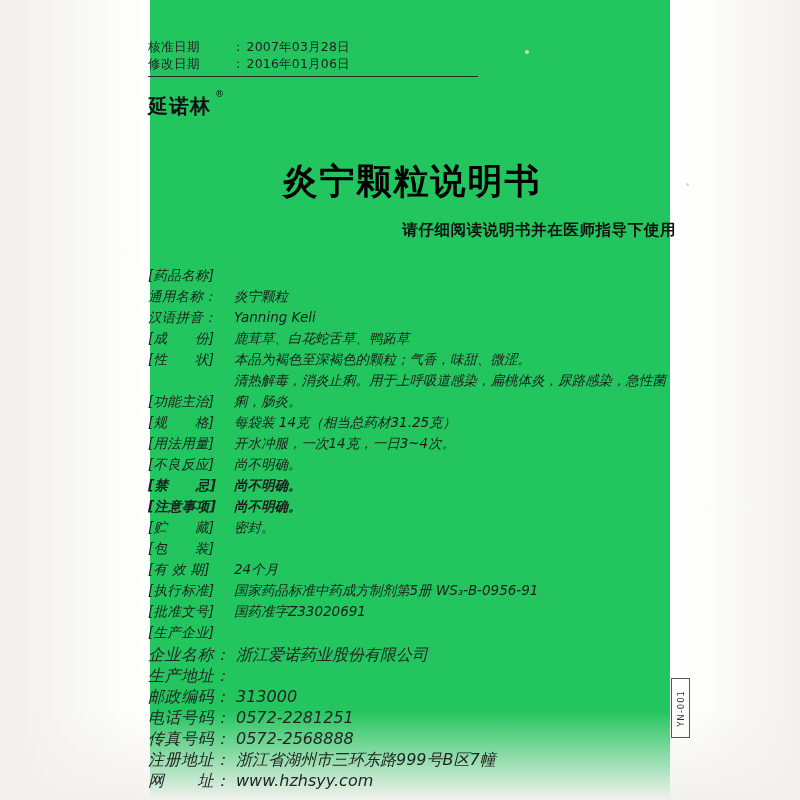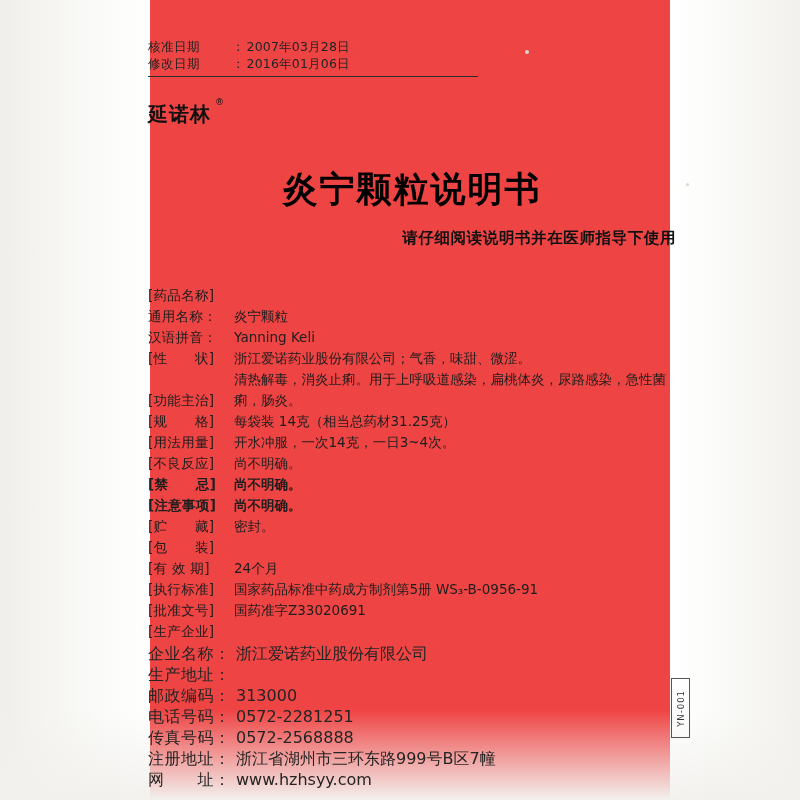--- a/index.html
+++ b/index.html
@@ -11,21 +11,21 @@
     height: 800px;
     background: #ffffff;
     font-family: "DejaVu Sans", "Liberation Sans", sans-serif;
     color: #1a1a1a;
     overflow: hidden;
   }
   .page {
     position: relative;
     width: 800px;
     height: 800px;
-    background: #ef4444;
+    background: #22c55e;
   }
   
   .paper-tint-left {
     position: absolute;
     left: 0; top: 0;
     width: 150px; height: 800px;
     background: linear-gradient(to right, #f0efeb 0%, #fbfbf9 70%, #ffffff 100%);
     pointer-events: none;
   }
   .paper-tint-right {
@@ -75,21 +75,21 @@
 
   .rule {
     margin-top: 4px;
     width: 330px;
     height: 1px;
     background: #2c2c2c;
   }
 
   
   .brand {
-    margin-top: 24px;
+    margin-top: 16px;
     position: relative;
     display: inline-block;
   }
   .brand-name {
     font-family: "DejaVu Serif", "Liberation Serif", serif;
     font-weight: bold;
     font-size: 20px;
     letter-spacing: 1px;
     color: #111;
   }
@@ -115,24 +115,25 @@
     margin-top: 15px;
     text-align: right;
     font-weight: bold;
     font-size: 15.5px;
     letter-spacing: 0.6px;
     color: #111;
   }
 
   
   .body {
-    margin-top: 36px;
+    margin-top: 24px;
     font-size: 13.5px;
     line-height: 20.5px;
     color: #1d1d1d;
+    font-style: italic;
   }
   .sec-head {
     font-size: 13.5px;
     line-height: 21px;
     letter-spacing: 0.3px;
   }
   .entry {
     display: flex;
     align-items: flex-end;
     line-height: 21px;
@@ -230,22 +231,26 @@
 
       <div class="entry">
         <span class="label">通用名称：</span>
         <span class="value">炎宁颗粒</span>
       </div>
       <div class="entry">
         <span class="label">汉语拼音：</span>
         <span class="value">Yanning Keli</span>
       </div>
       <div class="entry">
+        <span class="label">[成　　份]</span>
+        <span class="value">鹿茸草、白花蛇舌草、鸭跖草</span>
+      </div>
+      <div class="entry">
         <span class="label">[性　　状]</span>
-        <span class="value">浙江爱诺药业股份有限公司；气香，味甜、微涩。</span>
+        <span class="value">本品为褐色至深褐色的颗粒；气香，味甜、微涩。</span>
       </div>
       <div class="entry">
         <span class="label">[功能主治]</span>
         <span class="value">清热解毒，消炎止痢。用于上呼吸道感染，扁桃体炎，尿路感染，急性菌痢，肠炎。</span>
       </div>
       <div class="entry">
         <span class="label">[规　　格]</span>
         <span class="value">每袋装 14克（相当总药材31.25克）</span>
       </div>
       <div class="entry">

